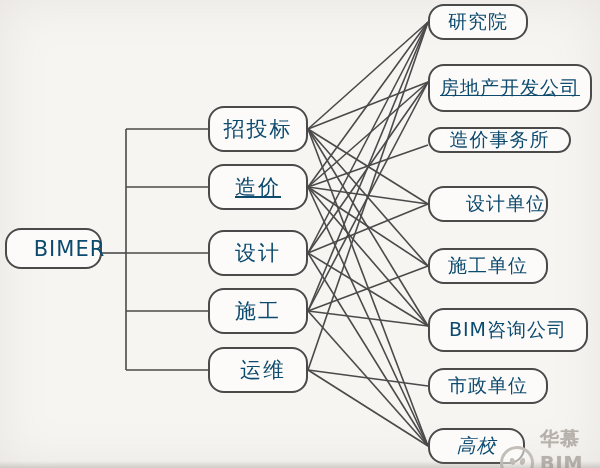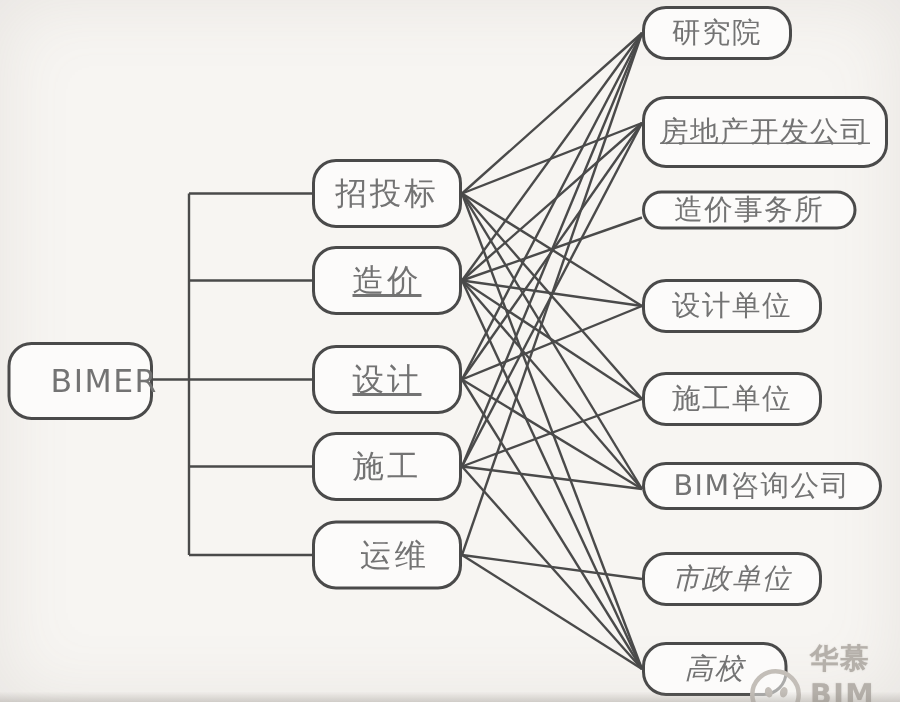--- a/index.html
+++ b/index.html
@@ -12,21 +12,21 @@
     box-shadow:inset 0 0 50px rgba(120,115,108,0.12);
   }
   #wires{position:absolute;left:0;top:0;width:600px;height:468px;}
   .node{
     position:absolute;
     box-sizing:border-box;
     border:2px solid #4a4a4a;
     border-radius:16px;
     background:#fcfbfa;
     display:flex;align-items:center;justify-content:center;
-    color:#737373;
+    color:#0c4a6e;
     white-space:nowrap;
   }
   .root-node{font-size:21px;letter-spacing:1px;}
   .mid-node{font-size:21px;letter-spacing:2px;text-align:center;}
   .right-node{font-size:19px;letter-spacing:1px;}
   .node-label{pointer-events:none;}
   #watermark{
     position:absolute;left:500px;top:426px;
     display:flex;align-items:center;
     color:#b5b0aa;
@@ -86,57 +86,57 @@
       <line x1="308" y1="311" x2="428" y2="22" stroke="#4a4a4a" stroke-width="1.6"></line>
       <line x1="308" y1="311" x2="428" y2="82" stroke="#4a4a4a" stroke-width="1.6"></line>
       <line x1="308" y1="311" x2="428" y2="266" stroke="#4a4a4a" stroke-width="1.6"></line>
       <line x1="308" y1="311" x2="428" y2="326" stroke="#4a4a4a" stroke-width="1.6"></line>
       <line x1="308" y1="311" x2="428" y2="446" stroke="#4a4a4a" stroke-width="1.6"></line>
       <line x1="308" y1="370" x2="428" y2="22" stroke="#4a4a4a" stroke-width="1.6"></line>
       <line x1="308" y1="370" x2="428" y2="386" stroke="#4a4a4a" stroke-width="1.6"></line>
       <line x1="308" y1="370" x2="428" y2="446" stroke="#4a4a4a" stroke-width="1.6"></line>
     </svg>
   <div id="nodes">
-      <div class="node root-node" style="left: 5px; top: 228px; width: 97px; height: 52px; padding-left: 32px;">
+      <div class="node root-node" style="left: 5px; top: 228px; width: 97px; height: 41px; padding-left: 32px;">
         <span class="node-label">BIMER</span>
       </div>
       <div class="node mid-node" style="left: 208px; top: 106px; width: 100px; height: 46px;">
         <span class="node-label">招投标</span>
       </div>
       <div class="node mid-node" style="left: 208px; top: 164px; width: 100px; height: 46px; text-decoration: underline;">
         <span class="node-label">造价</span>
       </div>
-      <div class="node mid-node" style="left: 208px; top: 230px; width: 100px; height: 46px; text-decoration: underline;">
+      <div class="node mid-node" style="left: 208px; top: 230px; width: 100px; height: 46px;">
         <span class="node-label">设计</span>
       </div>
       <div class="node mid-node" style="left: 208px; top: 288px; width: 100px; height: 46px;">
         <span class="node-label">施工</span>
       </div>
       <div class="node mid-node" style="left: 208px; top: 347px; width: 100px; height: 46px; padding-left: 10px;">
         <span class="node-label">运维</span>
       </div>
       <div class="node right-node" style="left: 428px; top: 4px; width: 100px; height: 36px;">
         <span class="node-label">研究院</span>
       </div>
       <div class="node right-node" style="left: 428px; top: 64px; width: 164px; height: 48px; text-decoration: underline;">
         <span class="node-label">房地产开发公司</span>
       </div>
       <div class="node right-node" style="left: 428px; top: 127px; width: 143px; height: 26px;">
         <span class="node-label">造价事务所</span>
       </div>
-      <div class="node right-node" style="left: 428px; top: 186px; width: 120px; height: 36px;">
+      <div class="node right-node" style="left: 428px; top: 186px; width: 120px; height: 36px; justify-content: flex-end;">
         <span class="node-label">设计单位</span>
       </div>
       <div class="node right-node" style="left: 428px; top: 248px; width: 120px; height: 36px; text-align: center;">
         <span class="node-label">施工单位</span>
       </div>
-      <div class="node right-node" style="left: 428px; top: 308px; width: 160px; height: 32px;">
+      <div class="node right-node" style="left: 428px; top: 308px; width: 160px; height: 44px;">
         <span class="node-label">BIM咨询公司</span>
       </div>
-      <div class="node right-node" style="left: 428px; top: 368px; width: 120px; height: 36px; font-style: italic;">
+      <div class="node right-node" style="left: 428px; top: 368px; width: 120px; height: 36px;">
         <span class="node-label">市政单位</span>
       </div>
       <div class="node right-node" style="left: 428px; top: 428px; width: 97px; height: 36px; font-style: italic;">
         <span class="node-label">高校</span>
       </div>
     </div>
   <div id="watermark">
     <div id="wm-logo">
       <span class="eye l"></span>
       <span class="eye r"></span>

